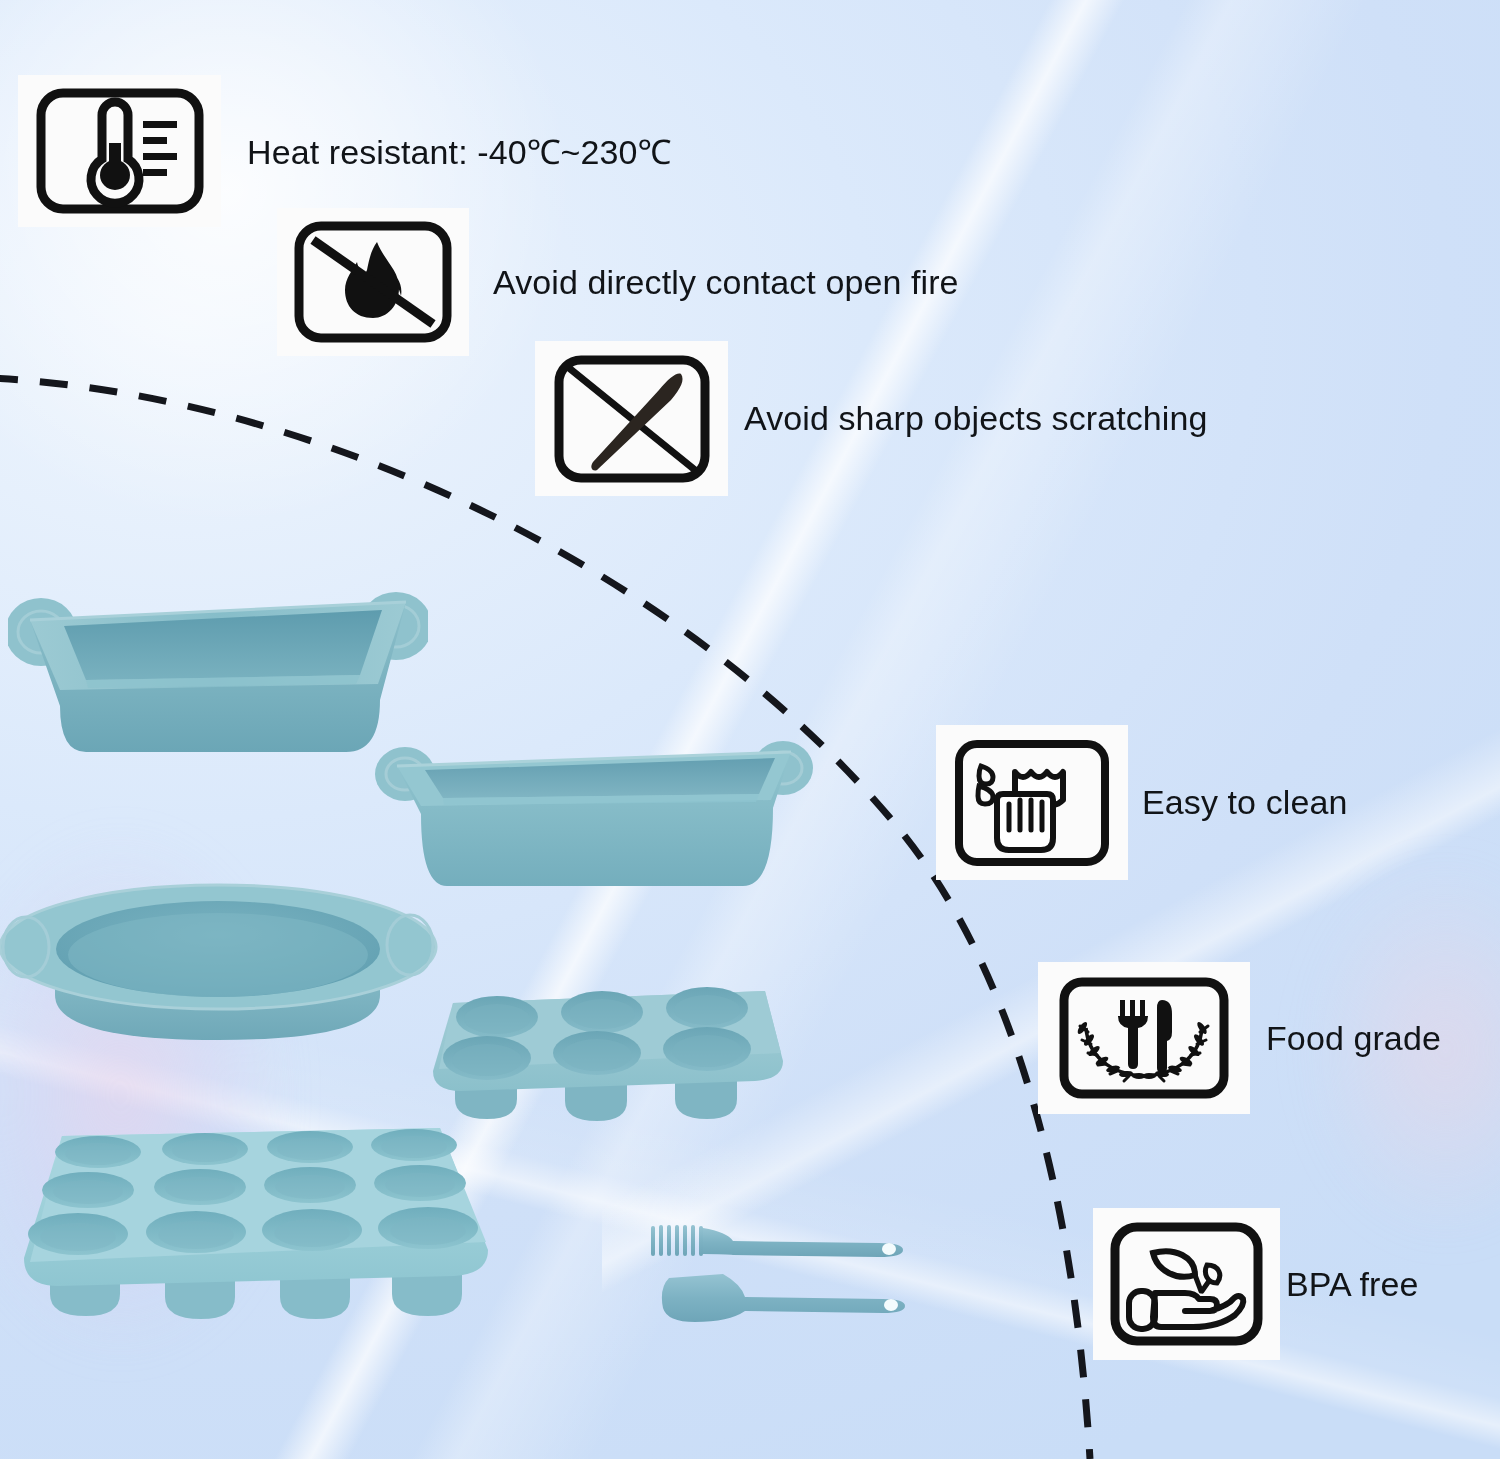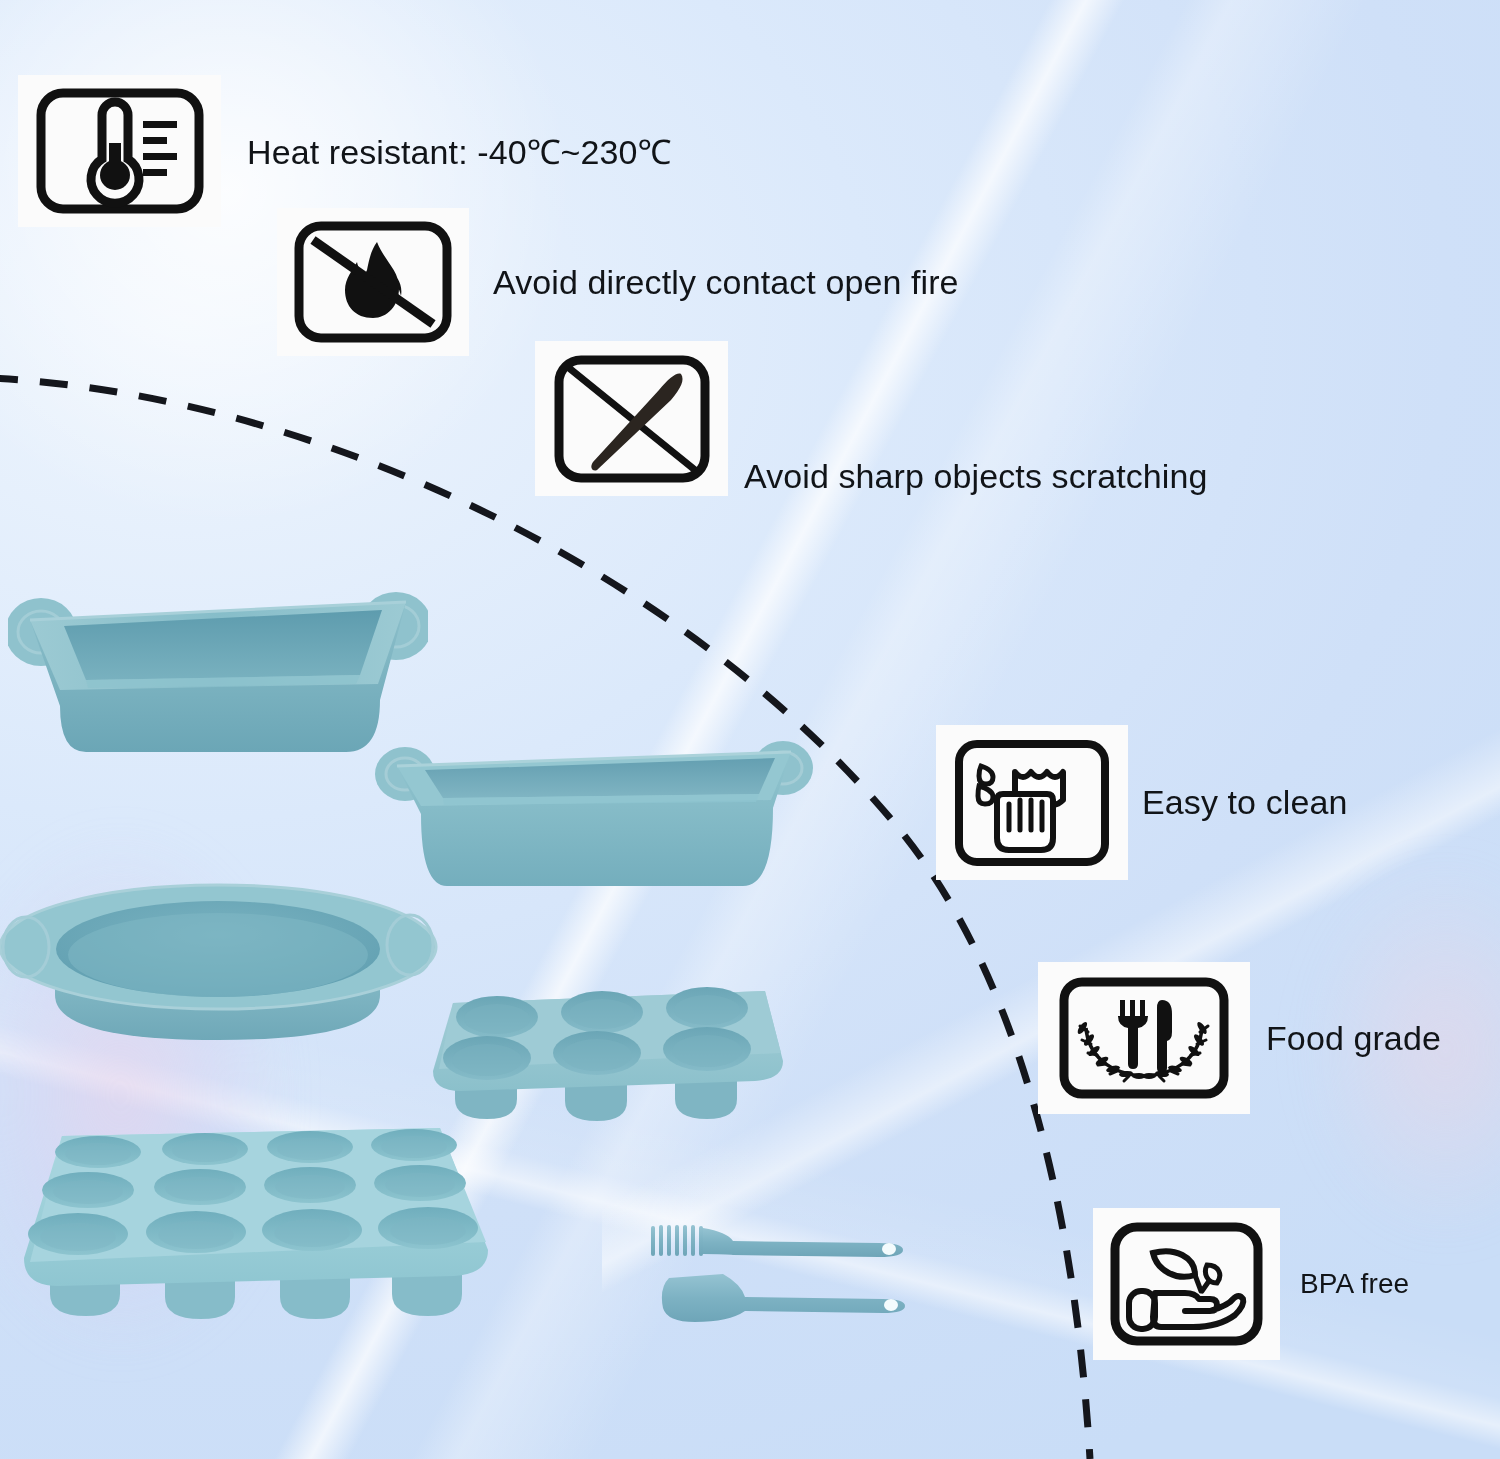--- a/index.html
+++ b/index.html
@@ -288,21 +288,21 @@
         <rect x="6" y="6" width="148" height="112" rx="22" ry="22" fill="none" stroke="#111" stroke-width="9"></rect>
         <path d="M 84,22 C 92,42 106,50 106,68 C 106,86 94,98 80,98 C 62,98 52,86 52,70
                  C 52,58 60,50 64,42 C 66,52 72,56 74,50 C 76,40 78,30 84,22 Z
                  M 96,48 C 104,56 110,64 108,76 C 106,66 100,60 96,48 Z" fill="#111"></path>
         <line x1="20" y1="20" x2="140" y2="104" stroke="#111" stroke-width="9"></line>
       </svg>
     </div>
     <div class="feature-label" style="font-size:34px;margin-left:16px;">Avoid directly contact open fire</div>
   </div>
 
-  <div class="feature" style="left:535px;top:341px;align-items:flex-end;">
+  <div class="feature" style="left:535px;top:341px;">
     <div class="icon-box" style="width:193px;height:155px;">
       <svg width="158" height="130" viewBox="0 0 158 130">
         <rect x="6" y="6" width="146" height="118" rx="22" ry="22" fill="none" stroke="#111" stroke-width="9"></rect>
         <line x1="16" y1="14" x2="142" y2="116" stroke="#111" stroke-width="7"></line>
         <path d="M 128,20 C 132,26 128,34 118,46 L 44,116 C 40,118 36,114 40,108 L 106,36 C 116,24 124,18 128,20 Z" fill="#2b2520"></path>
       </svg>
     </div>
     <div class="feature-label" style="font-size:34px;margin-left:16px;">Avoid sharp objects scratching</div>
   </div>
 
@@ -421,16 +421,16 @@
         <path d="M 98,44 C 110,44 114,54 108,62 C 98,62 94,52 98,44 Z" fill="none" stroke="#111" stroke-width="5"></path>
 
         <path d="M 86,54 L 92,70 M 100,60 L 93,70" fill="none" stroke="#111" stroke-width="5" stroke-linecap="round"></path>
 
         <path d="M 46,72 L 76,72 Q 86,72 90,78 L 101,78 Q 108,78 108,84 Q 108,90 101,90 L 76,90
                  L 101,90 Q 120,84 124,78 Q 130,72 134,78 Q 136,84 126,94 Q 110,106 84,106 L 52,106 Q 44,106 44,96 Z" fill="none" stroke="#111" stroke-width="6" stroke-linejoin="round"></path>
 
         <rect x="20" y="70" width="26" height="38" rx="12" ry="12" fill="none" stroke="#111" stroke-width="6"></rect>
       </svg>
     </div>
-    <div class="feature-label" style="font-size:28px;margin-left:20px;">BPA free</div>
+    <div class="feature-label" style="font-size:34px;margin-left:6px;">BPA free</div>
   </div>
 
 </div>
 
 </body></html>

